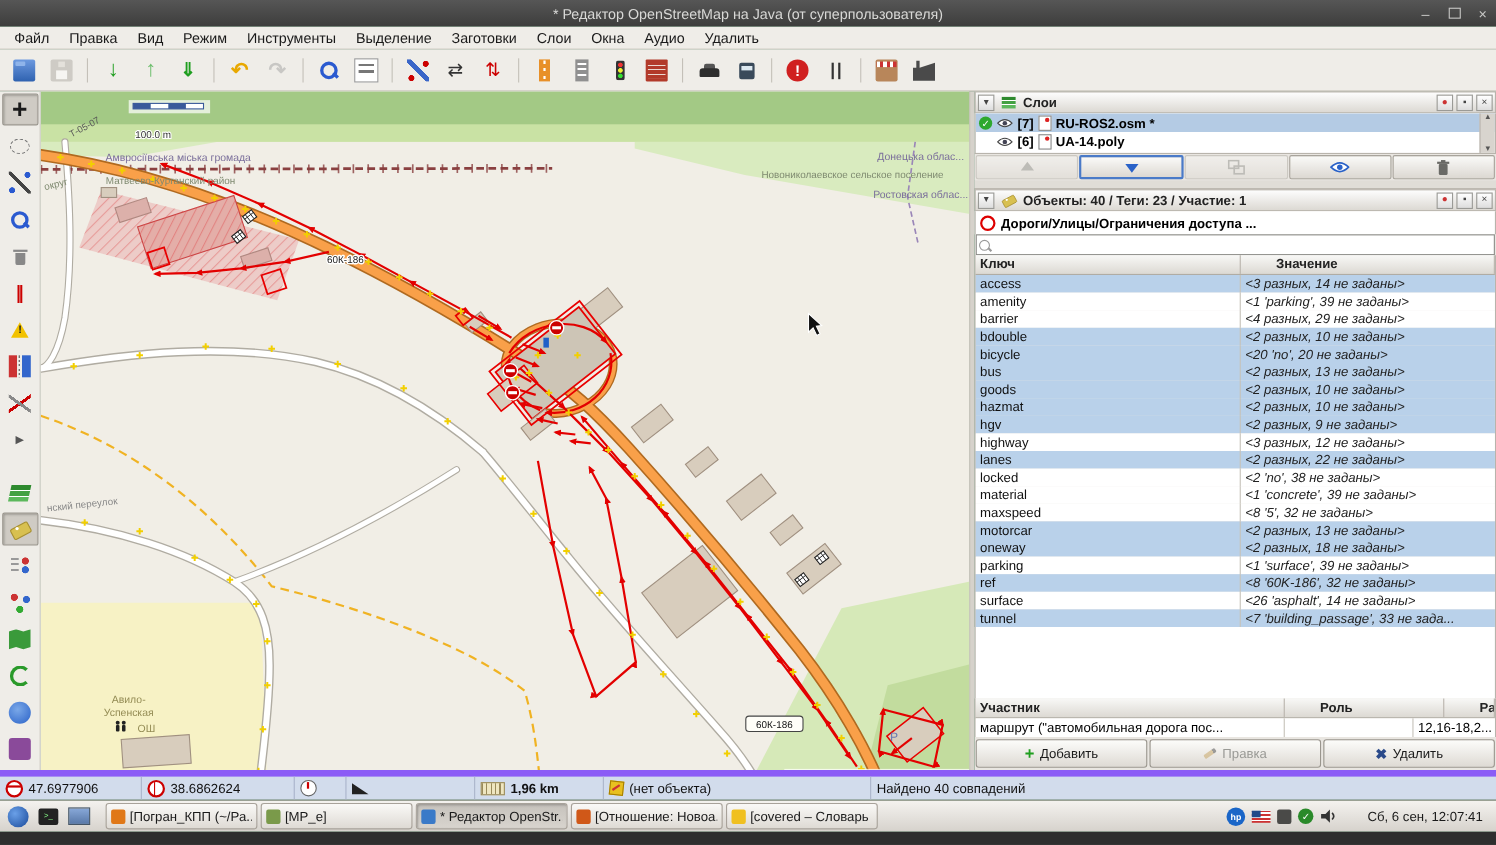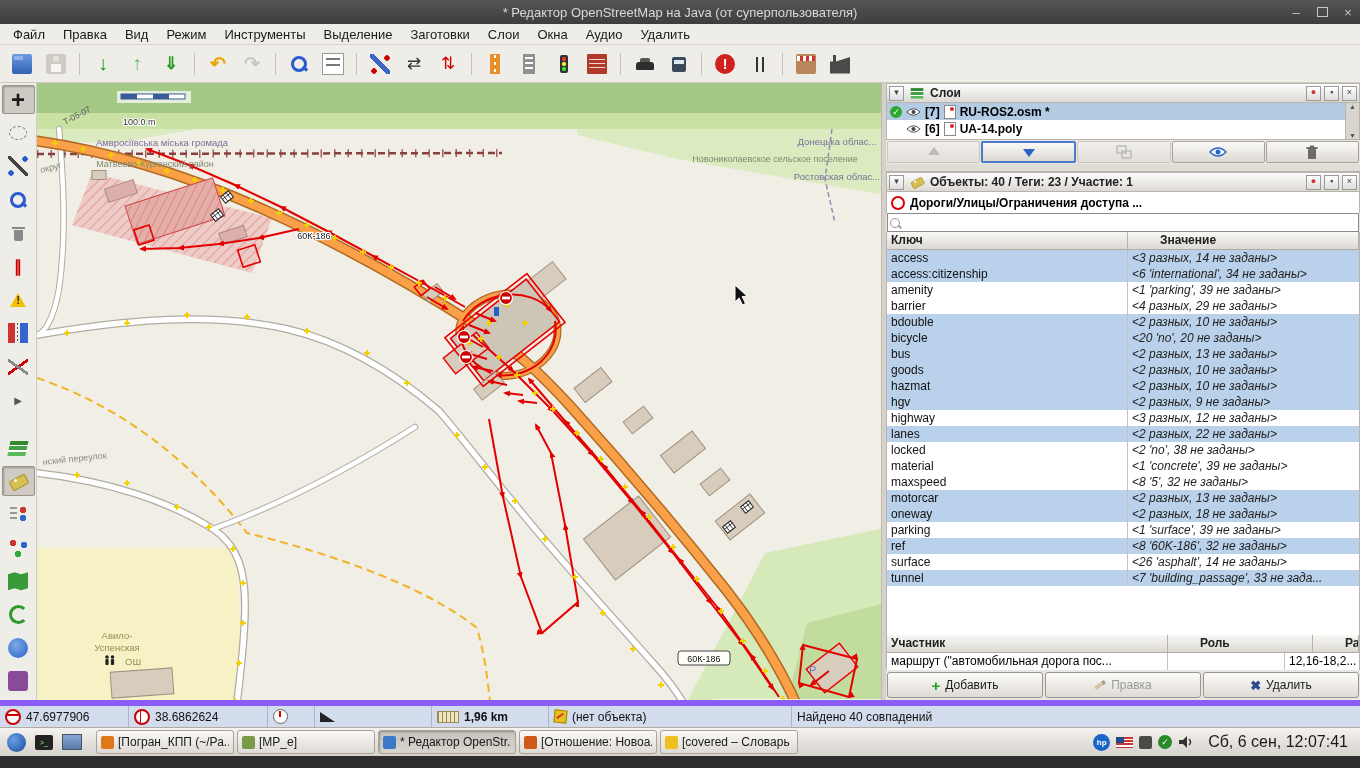--- a/index.html
+++ b/index.html
@@ -180,21 +180,21 @@
   .twin{width:128px;height:22px;display:flex;align-items:center;gap:4px;background:linear-gradient(#faf9f7,#dedad4);border:1px solid #a8a29a;border-radius:3px;padding:0 4px;font-size:12px;color:#1a1a1a;overflow:hidden;}
   .twin.active{background:linear-gradient(#c6c2bc,#d8d4ce);box-shadow:inset 1px 1px 2px rgba(0,0,0,.25);}
   .twicon{width:13px;height:13px;border-radius:2px;flex:none;background:#888;}
   .twlabel{white-space:nowrap;overflow:hidden;}
   .tray{margin-left:auto;display:flex;align-items:center;gap:6px;}
   .hp{width:17px;height:17px;border-radius:50%;background:#1a66c8;color:#fff;font-size:8px;font-weight:bold;display:flex;align-items:center;justify-content:center;}
   .flag{width:17px;height:11px;background:repeating-linear-gradient(#c33 0 1.6px,#fff 1.6px 3.2px);position:relative;}
   .flag::before{content:"";position:absolute;left:0;top:0;width:8px;height:6px;background:#224a8a;}
   .trmisc{width:13px;height:13px;background:#4a4a48;border-radius:2px;}
   .shield{width:14px;height:14px;border-radius:50%;background:#2a8a2a;color:#fff;font-size:9px;line-height:14px;text-align:center;}
-  .clock{font-size:16px;color:#1a1a1a;padding:0 8px;white-space:nowrap;}
+  .clock{font-size:12px;color:#1a1a1a;padding:0 8px;white-space:nowrap;margin-left:13px;}
 </style>
 </head>
 <body>
 
 <div class="app">
 
   <div class="titlebar">
     <div class="ttl">* Редактор OpenStreetMap на Java (от суперпользователя)</div>
     <div class="wbtns">
       <span class="wbtn">–</span>
@@ -715,24 +715,20 @@
         <div class="ttable">
           <div class="thead">
             <div class="tkeyc">Ключ</div>
             <div class="tvalc">Значение</div>
           </div>
           <div>
               <div class="trow hl">
               <div class="tkey">access</div>
               <div class="tval">&lt;3 разных, 14 не заданы&gt;</div>
             </div>
-              <div class="trow hl">
-              <div class="tkey">access:citizenship</div>
-              <div class="tval">&lt;6 'international', 34 не заданы&gt;</div>
-            </div>
               <div class="trow">
               <div class="tkey">amenity</div>
               <div class="tval">&lt;1 'parking', 39 не заданы&gt;</div>
             </div>
               <div class="trow">
               <div class="tkey">barrier</div>
               <div class="tval">&lt;4 разных, 29 не заданы&gt;</div>
             </div>
               <div class="trow hl">
               <div class="tkey">bdouble</div>

